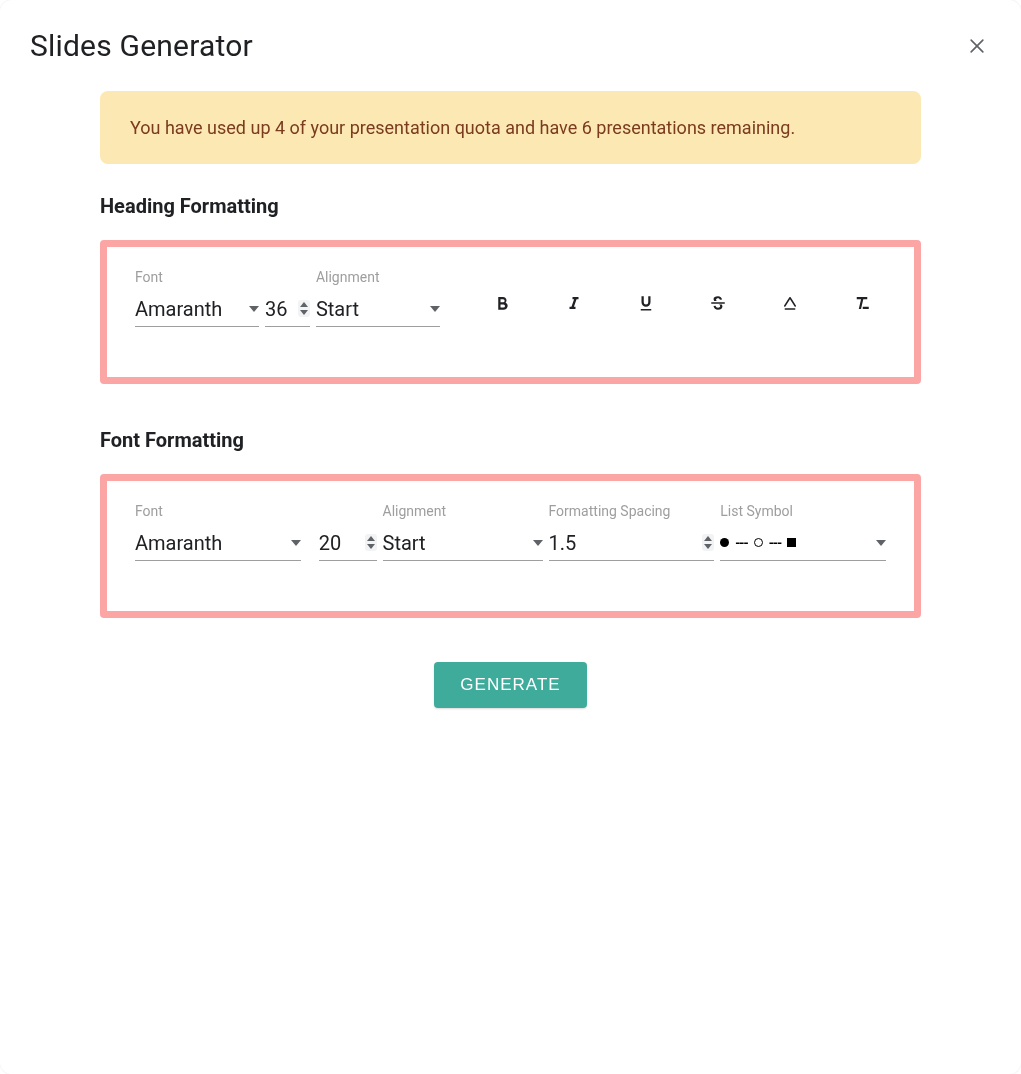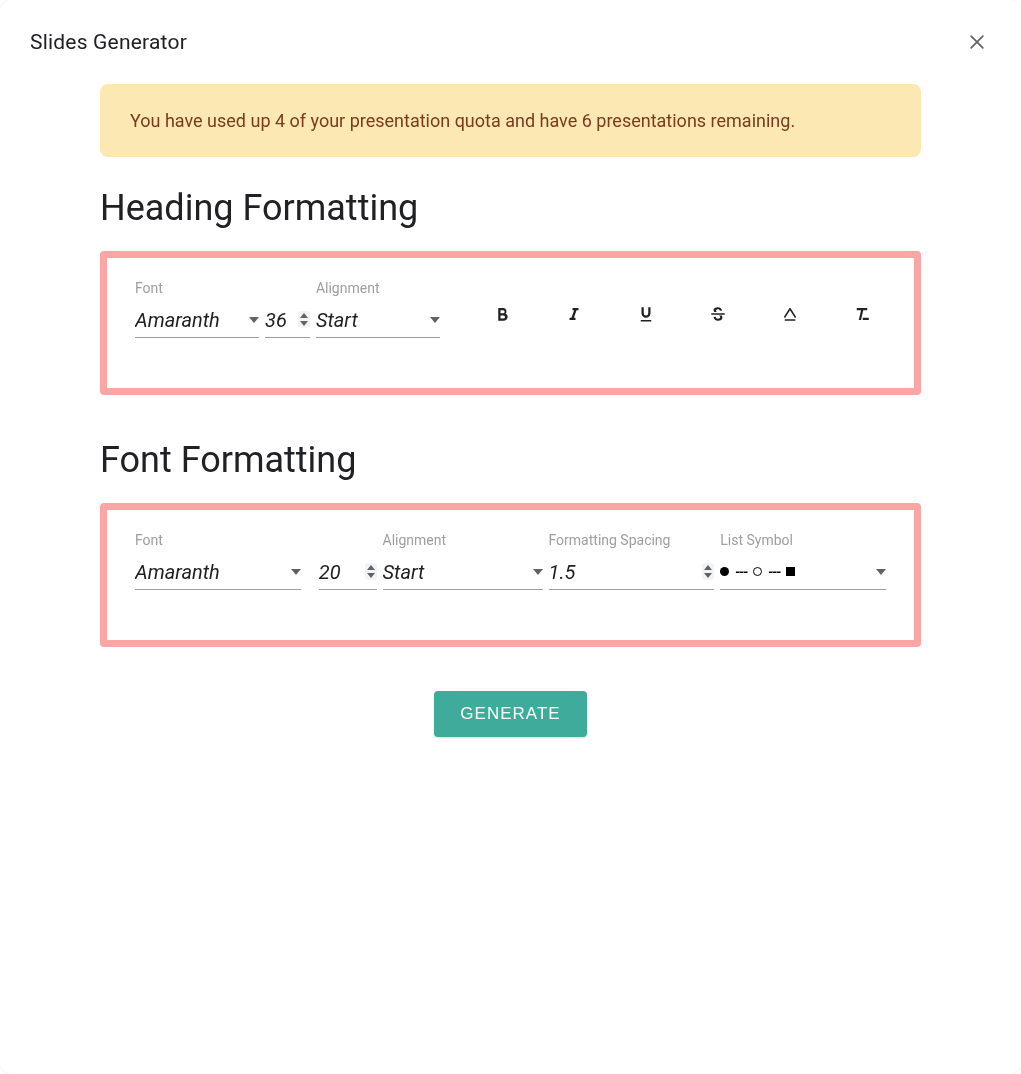--- a/index.html
+++ b/index.html
@@ -18,21 +18,21 @@
     box-shadow: 0 0 0 1px rgba(0,0,0,0.04);
     overflow: hidden;
   }
   .header {
     display: flex;
     align-items: center;
     justify-content: space-between;
     padding: 28px 30px 10px 30px;
   }
   .title {
-    font-size: 21px;
+    font-size: 30px;
     font-weight: 400;
     color: #202124;
     letter-spacing: 0.2px;
   }
   .close-btn {
     background: none; border: none; cursor: pointer;
     padding: 4px;
     color: #5f6368;
     display: flex; align-items: center; justify-content: center;
   }
@@ -42,22 +42,22 @@
   .banner {
     background: #fce8b2;
     color: #7a3b1f;
     border-radius: 8px;
     padding: 26px 30px;
     font-size: 18px;
     margin-top: 18px;
     margin-bottom: 30px;
   }
   .section-title {
-    font-size: 36px;
-    font-weight: 400;
+    font-size: 20px;
+    font-weight: 700;
     color: #202124;
     margin: 8px 0 22px 0;
   }
   .card {
     border: 7px solid #fca5a5;
     border-radius: 4px;
     padding: 22px 28px 50px 28px;
     margin-bottom: 44px;
     background: #fff;
   }
@@ -76,21 +76,20 @@
     color: #9e9e9e;
     margin-bottom: 8px;
   }
   .underline-input {
     display: flex;
     align-items: center;
     justify-content: center;
     border-bottom: 1px solid #9e9e9e;
     padding: 4px 0 6px 0;
     height: 34px;
-    font-style: italic;
   }
   .input-text {
     font-size: 20px;
     color: #202124;
     flex: 1;
     min-width: 0;
     white-space: nowrap;
     overflow: hidden;
   }
   .caret {

